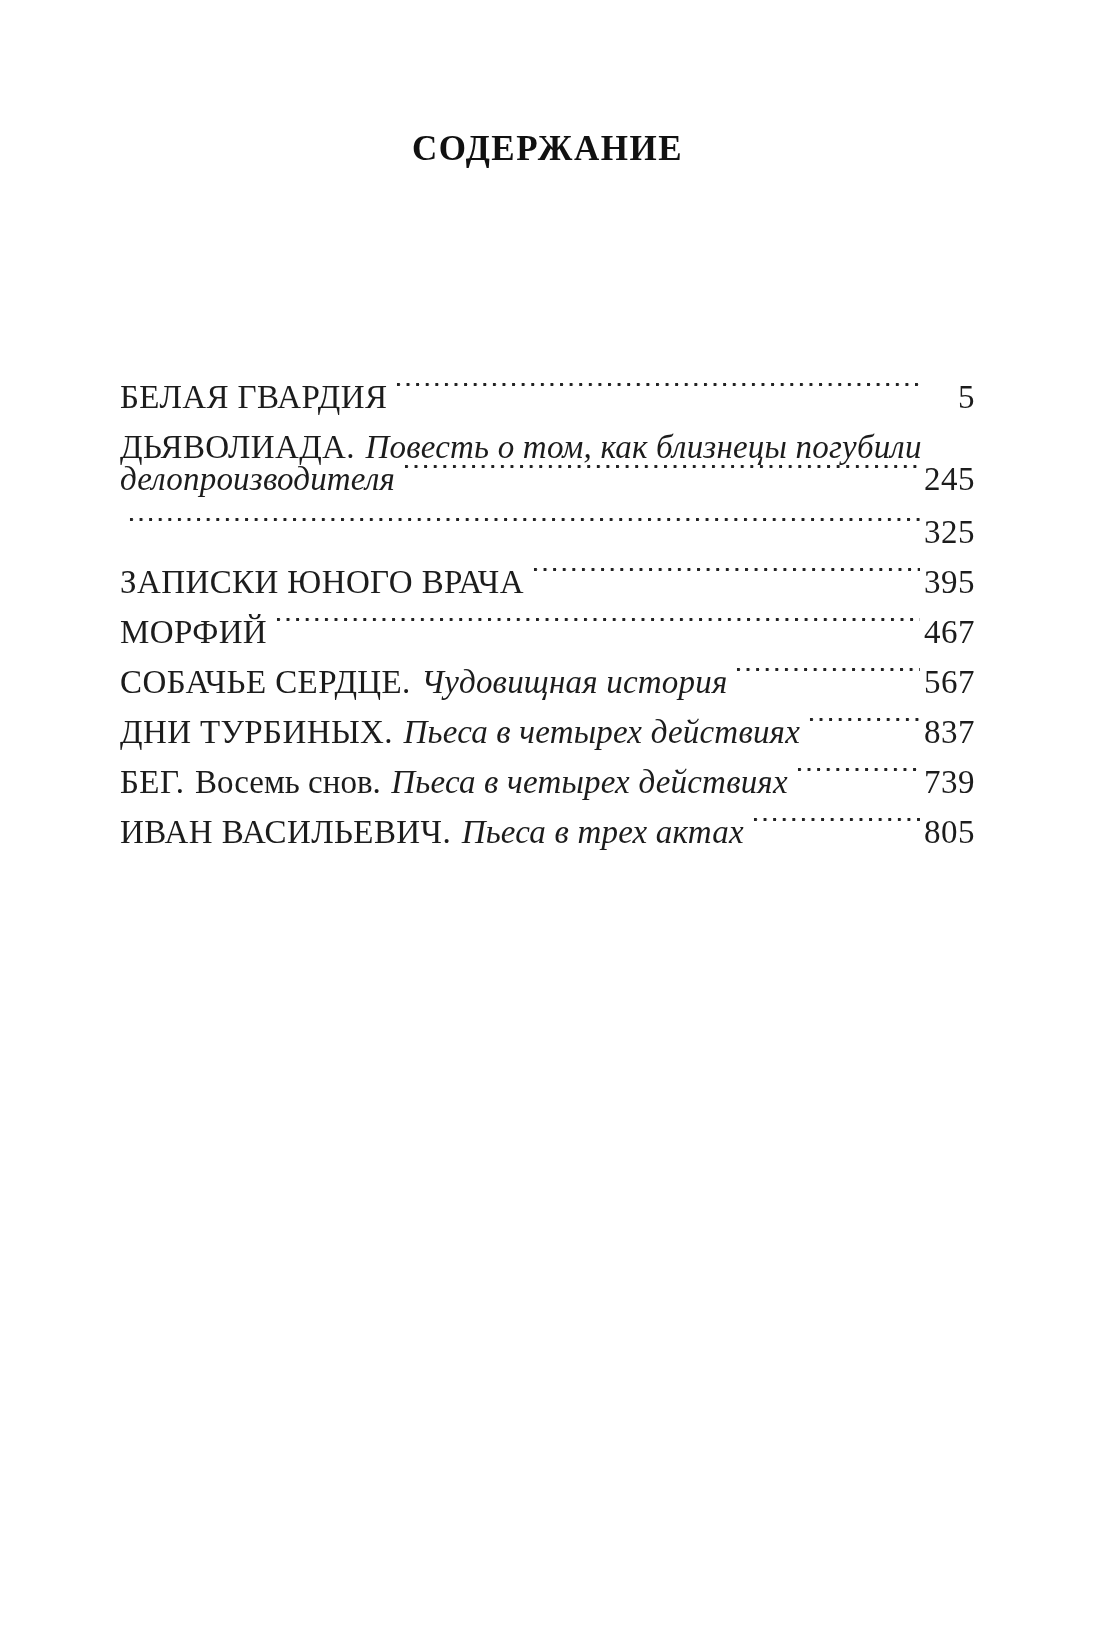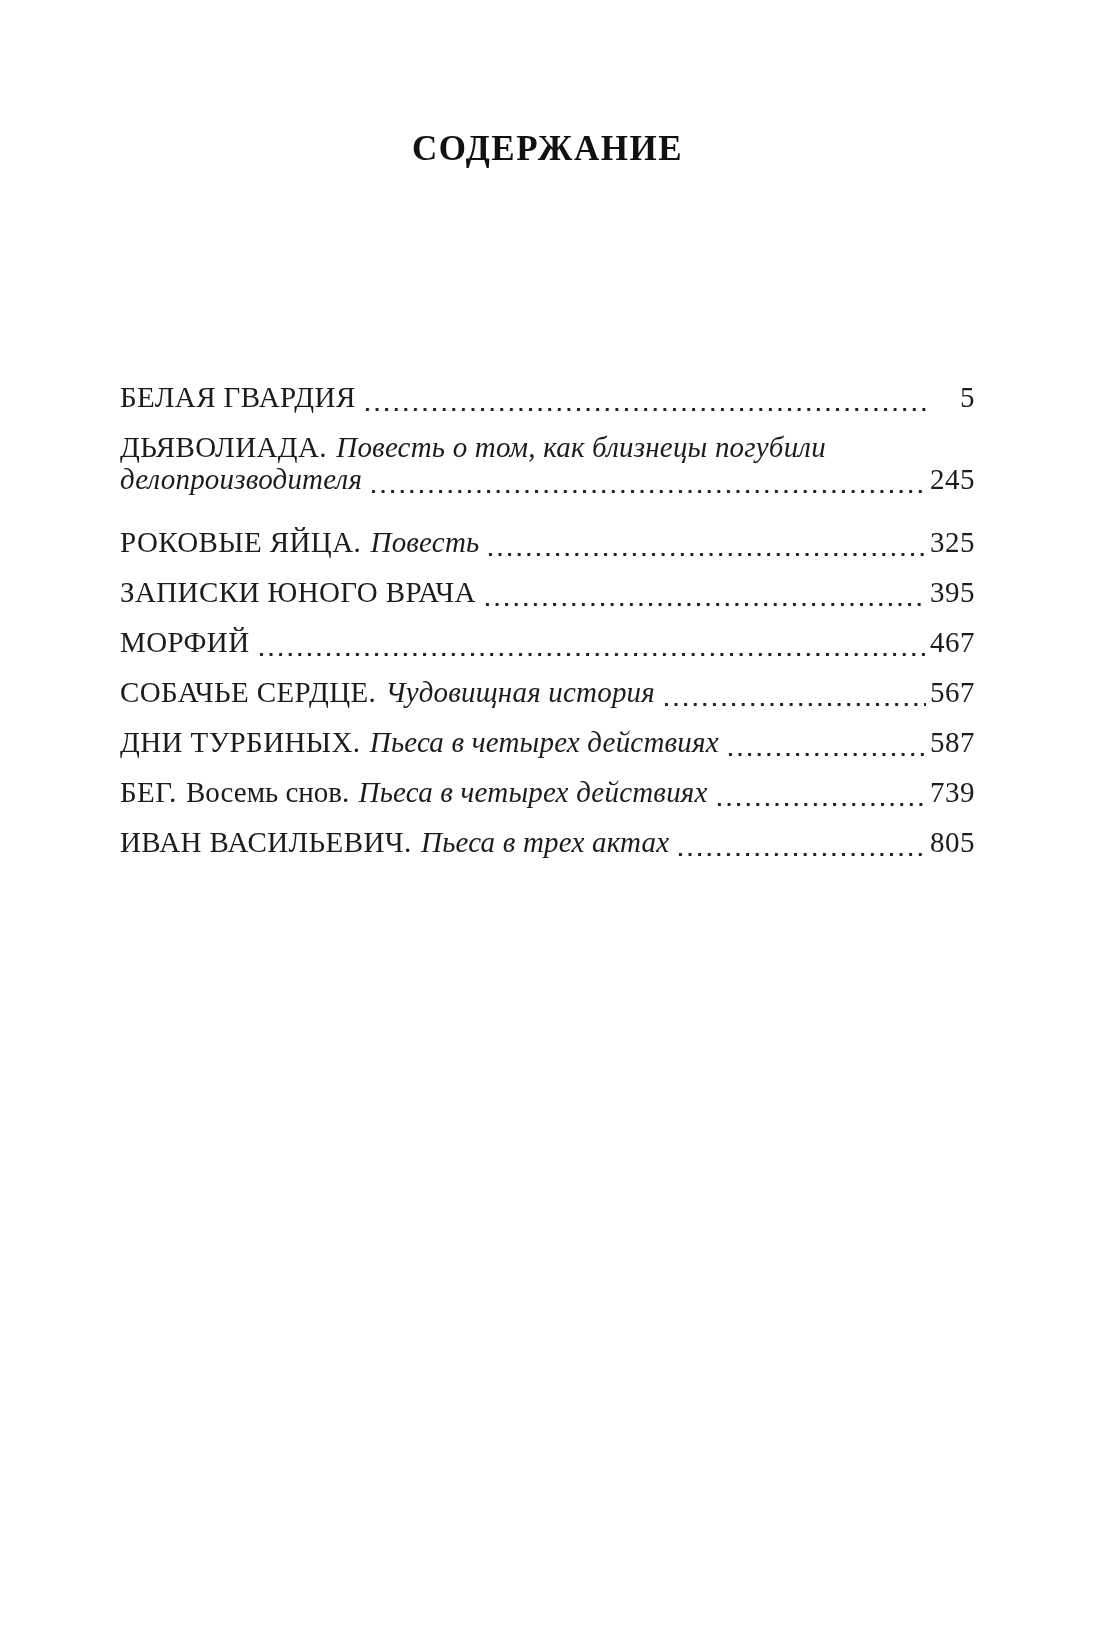--- a/index.html
+++ b/index.html
@@ -25,31 +25,31 @@
     letter-spacing: 1.5px;
     line-height: 1.1;
     margin: 0 0 0 0;
     color: #111111;
   }
   .toc {
     margin-top: 213px;
   }
   .toc-row {
     display: flex;
-    align-items: flex-end;
-    font-size: 29px;
+    align-items: flex-start;
+    font-size: 33px;
     line-height: 30px;
     margin-bottom: 20px;
     white-space: nowrap;
   }
   .toc-row.wrap-first {
     margin-bottom: 2px;
   }
   .toc-row.wrap-last {
-    margin-bottom: 33px;
+    margin-bottom: 23px;
   }
   .entry-text span {
     white-space: pre;
   }
   .entry-text span:not(:empty) ~ span:not(:empty) {
     margin-left: 0.32em;
   }
   .t-caps {
     letter-spacing: 0.4px;
   }
@@ -96,21 +96,20 @@
     </div>
 
     <div class="toc-row wrap-last">
       <span class="entry-text"><span class="t-caps"></span><span class="t-roman"></span><span class="t-italic">делопроизводителя</span></span>
       <span class="leader"></span>
       <span class="page-num">245</span>
     </div>
 
 
     <div class="toc-row">
-      <span class="entry-text"><span class="t-caps">РОКОВЫЕ ЯЙЦА.</span><span class="t-roman"></span><span class="t-italic">Повесть</span></span>
       <span class="leader"></span>
       <span class="page-num">325</span>
     </div>
 
     <div class="toc-row">
       <span class="entry-text"><span class="t-caps">ЗАПИСКИ ЮНОГО ВРАЧА</span><span class="t-roman"></span><span class="t-italic"></span></span>
       <span class="leader"></span>
       <span class="page-num">395</span>
     </div>
 
@@ -122,21 +121,21 @@
 
     <div class="toc-row">
       <span class="entry-text"><span class="t-caps">СОБАЧЬЕ СЕРДЦЕ.</span><span class="t-roman"></span><span class="t-italic">Чудовищная история</span></span>
       <span class="leader"></span>
       <span class="page-num">567</span>
     </div>
 
     <div class="toc-row">
       <span class="entry-text"><span class="t-caps">ДНИ ТУРБИНЫХ.</span><span class="t-roman"></span><span class="t-italic">Пьеса в четырех действиях</span></span>
       <span class="leader"></span>
-      <span class="page-num">587</span>
+      <span class="page-num">837</span>
     </div>
 
 
     <div class="toc-row">
       <span class="entry-text"><span class="t-caps">БЕГ.</span><span class="t-roman">Восемь снов.</span><span class="t-italic">Пьеса в четырех действиях</span></span>
       <span class="leader"></span>
       <span class="page-num">739</span>
     </div>
 
     <div class="toc-row">

